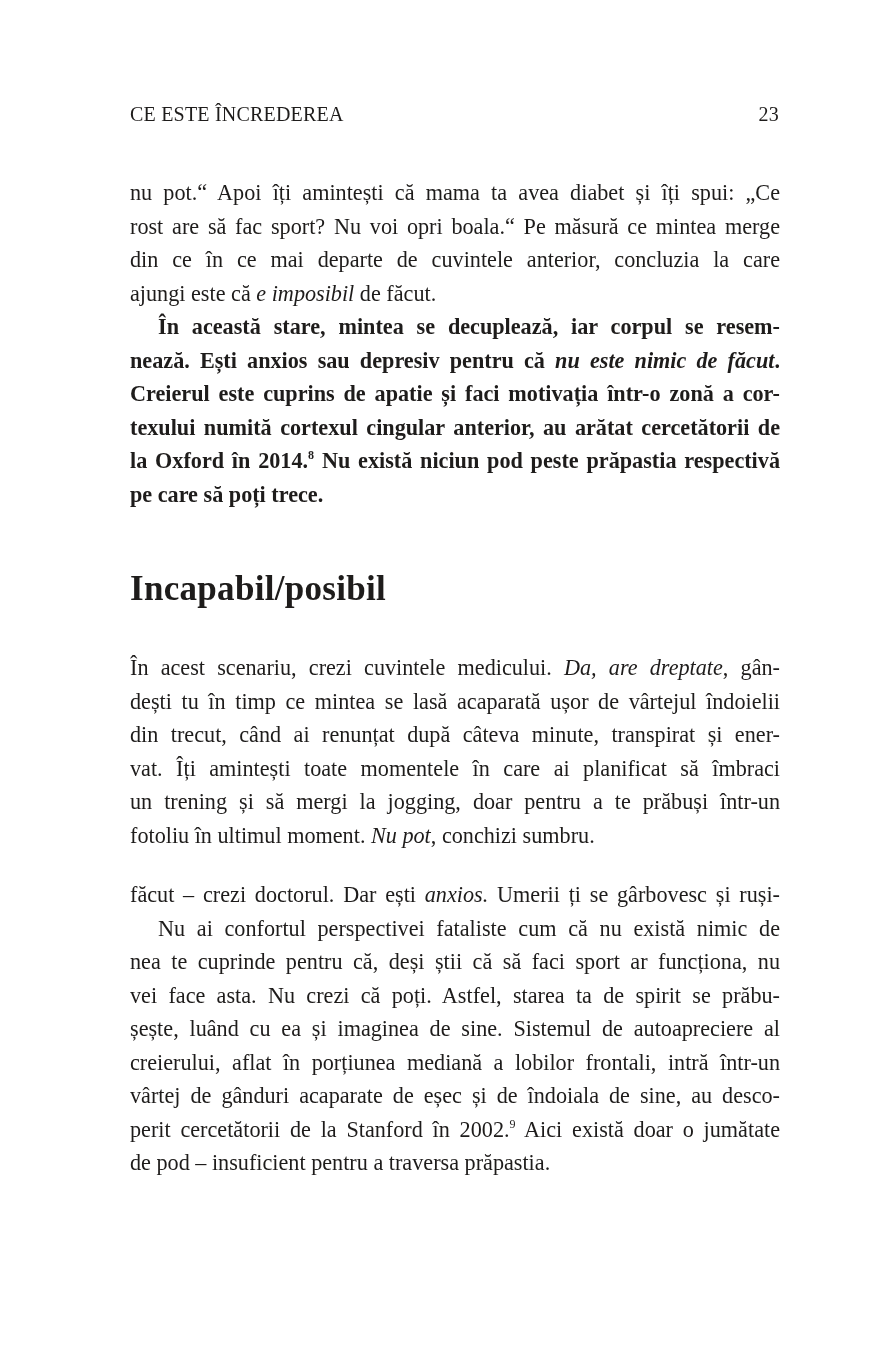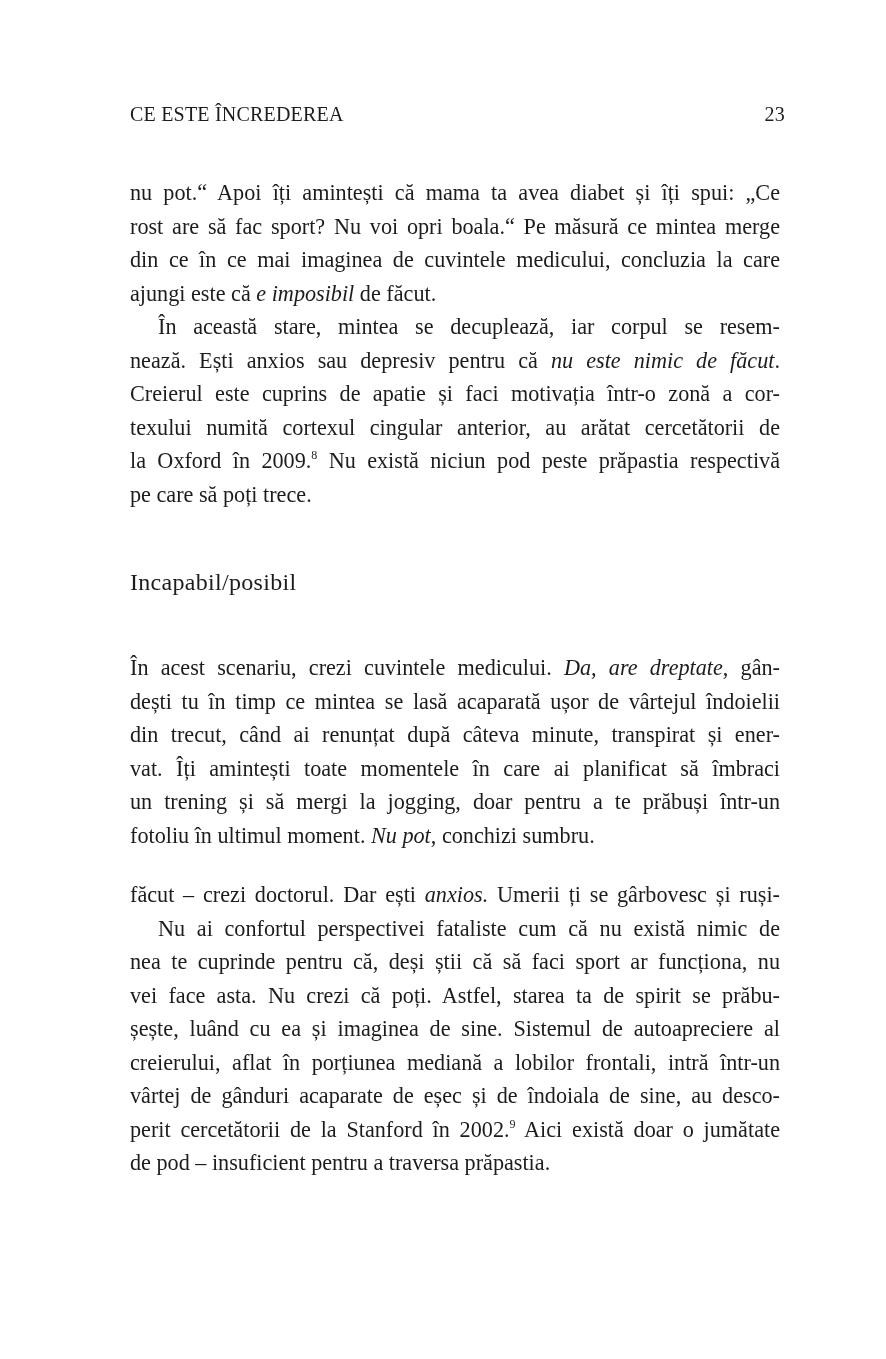--- a/index.html
+++ b/index.html
@@ -11,21 +11,21 @@
       width: 886px;
       height: 1359px;
       position: relative;
       overflow: hidden;
       font-family: "Liberation Serif", "DejaVu Serif", serif;
       color: #1e1c1b;
     }
     .running-head {
       position: absolute;
       left: 130px;
-      right: 101px;
+      right: 107px;
       top: 103px;
       height: 28px;
       display: flex;
       justify-content: space-between;
       align-items: baseline;
       font-size: 20px;
       letter-spacing: 0.2px;
     }
     .block {
       position: absolute;
@@ -50,46 +50,46 @@
     .line i, .it { font-style: italic; }
     sup {
       font-size: 12px;
       line-height: 0;
       vertical-align: 9px;
     }
     .heading {
       position: absolute;
       left: 130px;
       top: 569px;
-      font-size: 24px;
-      font-weight: normal;
+      font-size: 35px;
+      font-weight: bold;
       letter-spacing: 0.3px;
     }
   </style>
 </head>
 <body>
 
 <div class="running-head">
   <span>CE ESTE ÎNCREDEREA</span>
   <span>23</span>
 </div>
 
 <div class="block" style="top:176px;">
   <span class="line"><span>nu pot.“ Apoi îți amintești că mama ta avea diabet și îți spui: „Ce</span></span>
   <span class="line"><span>rost are să fac sport? Nu voi opri boala.“ Pe măsură ce mintea merge</span></span>
-  <span class="line"><span>din ce în ce mai imaginea de cuvintele medicului, concluzia la care</span></span>
+  <span class="line"><span>din ce în ce mai departe de cuvintele anterior, concluzia la care</span></span>
   <span class="line last"><span>ajungi este că </span><i>e imposibil</i><span> de făcut.</span></span>
 </div>
 
-<div class="block" style="top:310px;">
+<div class="block" style="top:310px;font-weight:bold;">
   <span class="line indent"><span>În această stare, mintea se decuplează, iar corpul se resem-</span></span>
   <span class="line"><span>nează. Ești anxios sau depresiv pentru că </span><i>nu este nimic de făcut</i><span>.</span></span>
   <span class="line"><span>Creierul este cuprins de apatie și faci motivația într-o zonă a cor-</span></span>
   <span class="line"><span>texului numită cortexul cingular anterior, au arătat cercetătorii de</span></span>
-  <span class="line"><span>la Oxford în 2009.</span><sup>8</sup><span> Nu există niciun pod peste prăpastia respectivă</span></span>
+  <span class="line"><span>la Oxford în 2014.</span><sup>8</sup><span> Nu există niciun pod peste prăpastia respectivă</span></span>
   <span class="line last"><span>pe care să poți trece.</span></span>
 </div>
 
 <div class="heading">Incapabil/posibil</div>
 
 <div class="block" style="top:644px;margin-top:7px;">
   <span class="line"><span>În acest scenariu, crezi cuvintele medicului. </span><i>Da, are dreptate</i><span>, gân-</span></span>
   <span class="line"><span>dești tu în timp ce mintea se lasă acaparată ușor de vârtejul îndoielii</span></span>
   <span class="line"><span>din trecut, când ai renunțat după câteva minute, transpirat și ener-</span></span>
   <span class="line"><span>vat. Îți amintești toate momentele în care ai planificat să îmbraci</span></span>

